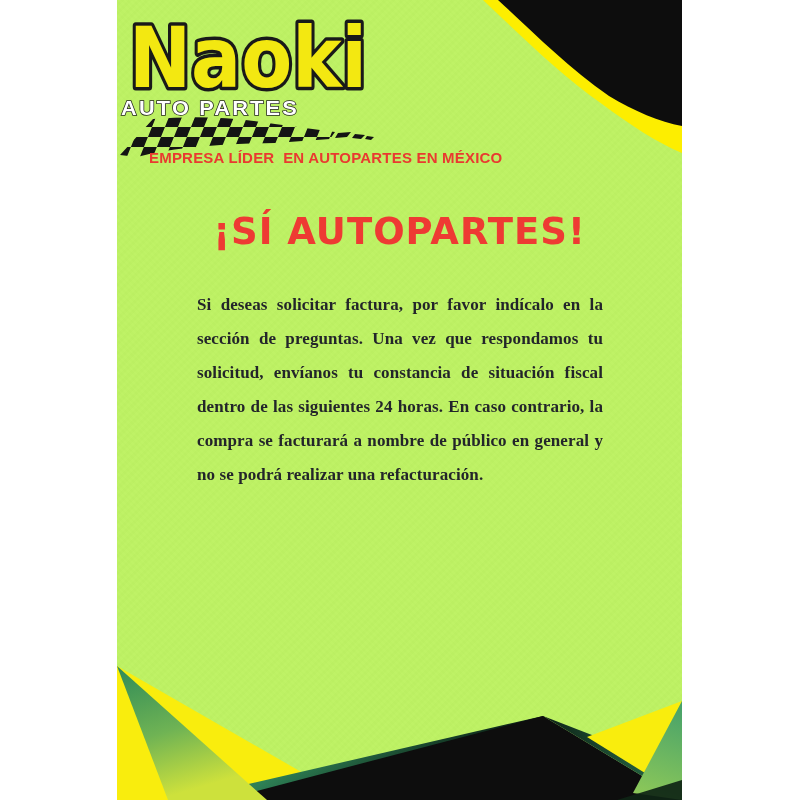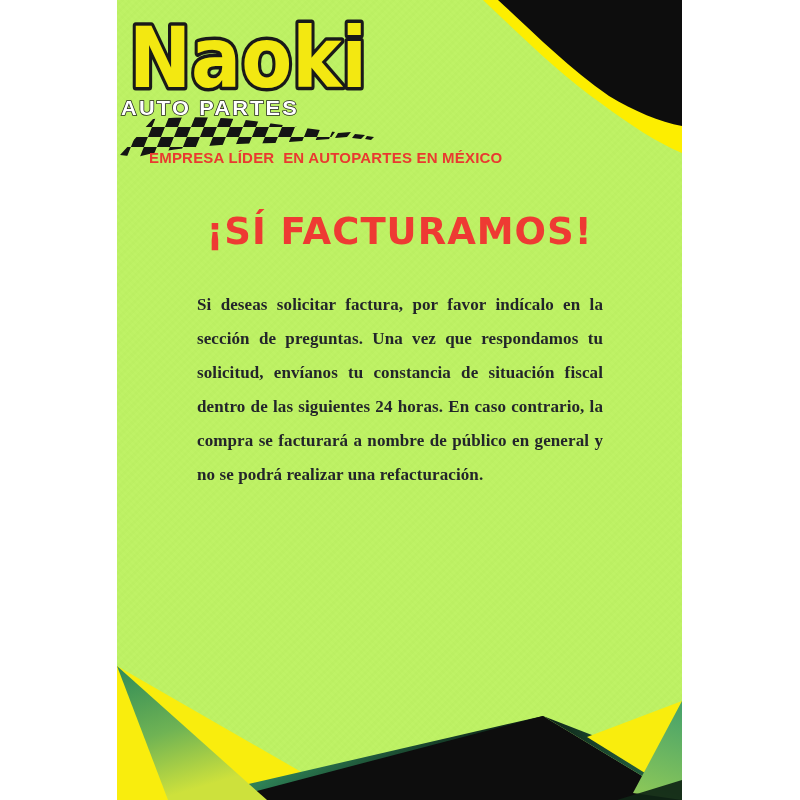--- a/index.html
+++ b/index.html
@@ -59,21 +59,21 @@
         <g fill="#141414">
           <path d="M221,16 l13,-1 -4,5 -12,1 z"></path>
           <path d="M238,17 l10,1 -4,4 -9,-1 z"></path>
           <path d="M250,19 l7,1 -3,3 -6,-1 z"></path>
         </g>
       </svg>
       <div class="tagline">EMPRESA LÍDER  EN AUTOPARTES EN MÉXICO</div>
     </header>
 
     <main>
-      <h1 class="headline">¡SÍ FACTURAMOS!</h1>
+      <h1 class="headline">¡SÍ AUTOPARTES!</h1>
       <p class="body-text">Si deseas solicitar factura, por favor indícalo en la sección de preguntas. Una vez que respondamos tu solicitud, envíanos tu constancia de situación fiscal dentro de las siguientes 24 horas. En caso contrario, la compra se facturará a nombre de público en general y no se podrá realizar una refacturación.</p>
     </main>
 
     <svg class="bottom-deco" viewBox="0 0 565 200" preserveAspectRatio="none" aria-hidden="true">
       <defs>
         <linearGradient id="gLeft" x1="0" y1="66" x2="40" y2="200" gradientUnits="userSpaceOnUse">
           <stop offset="0" stop-color="#2e8a58"></stop>
           <stop offset="0.55" stop-color="#6fb354"></stop>
           <stop offset="1" stop-color="#cde13c"></stop>
         </linearGradient>

